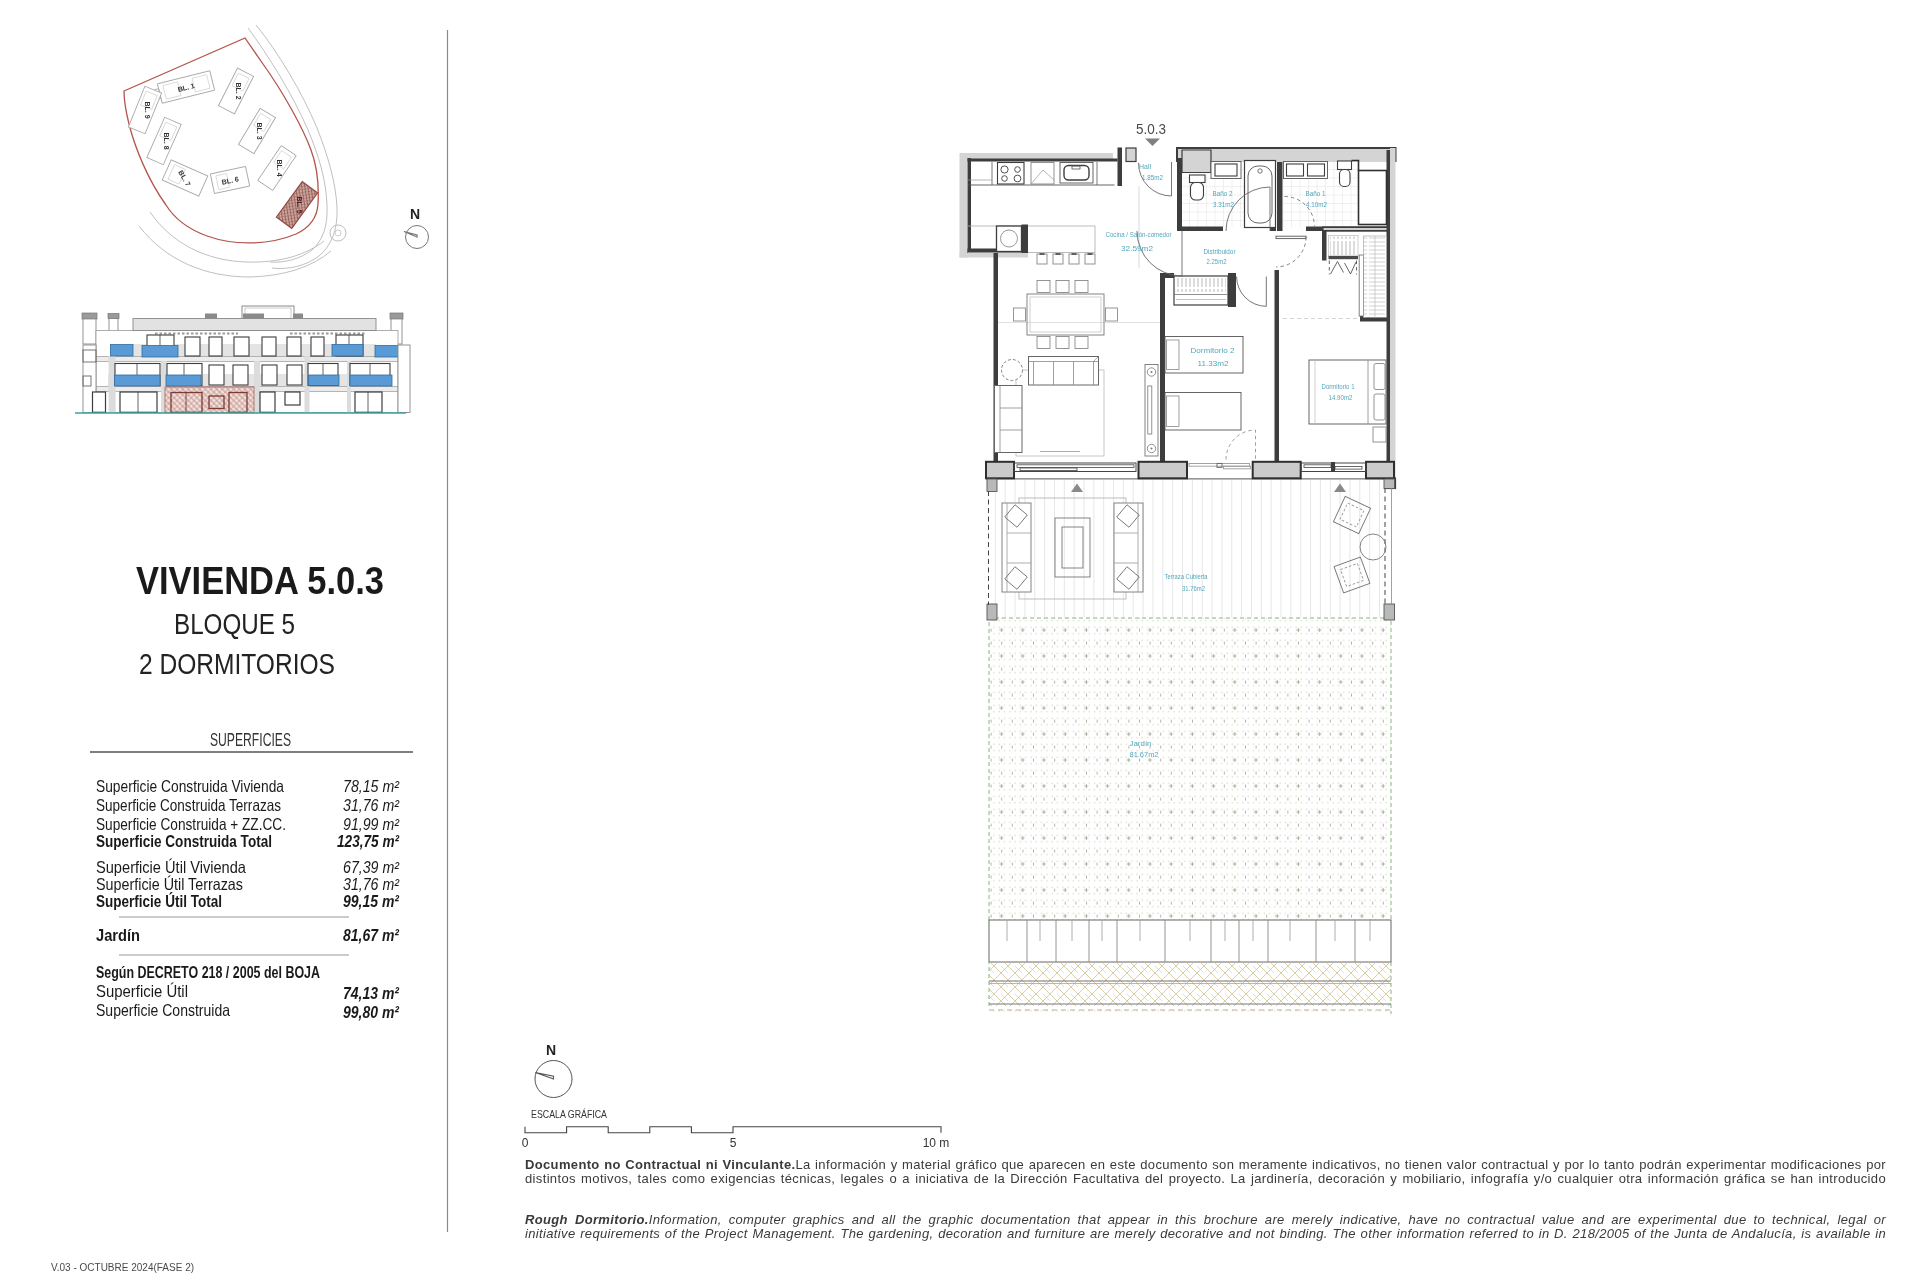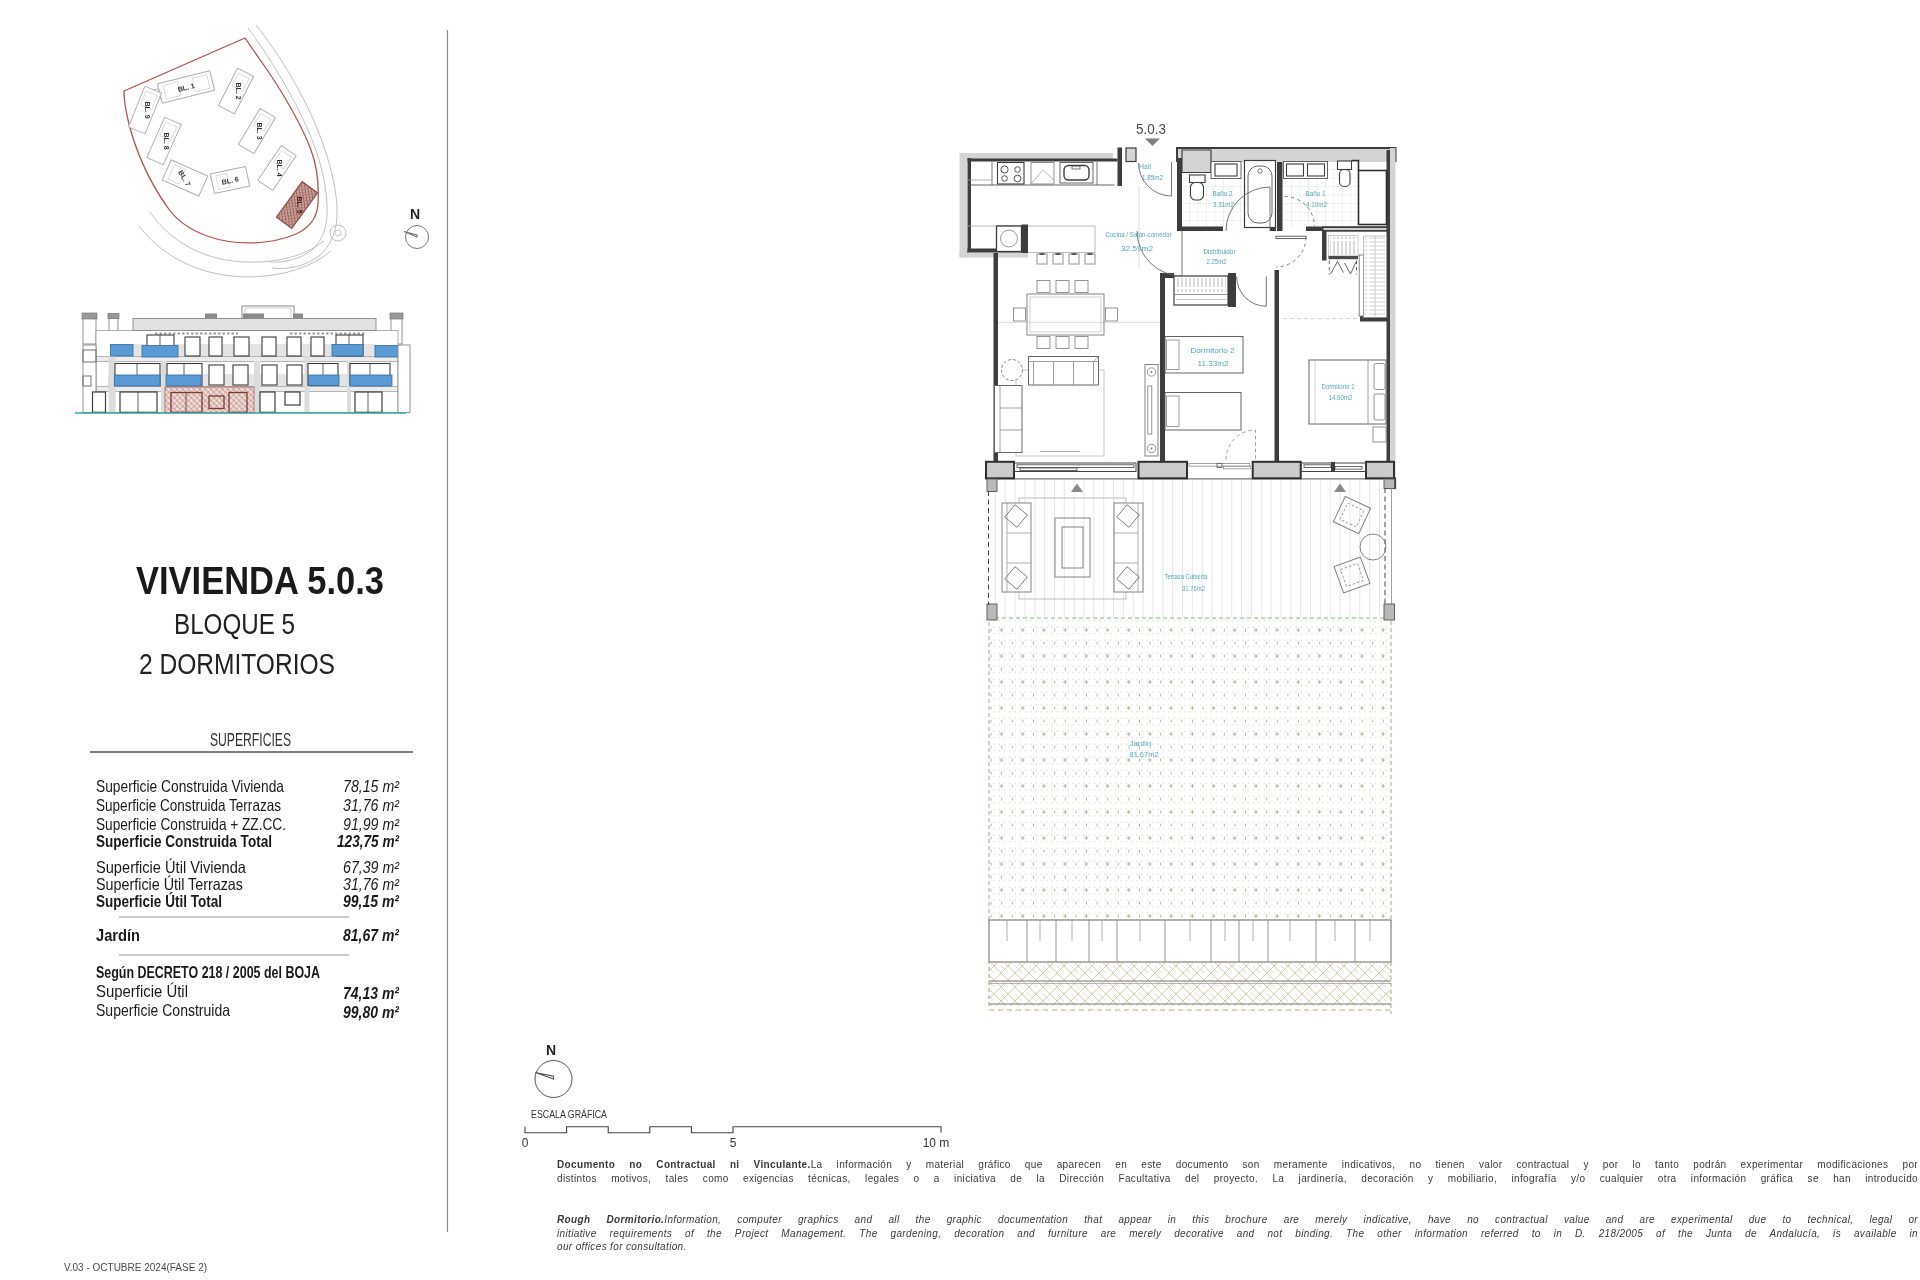--- a/index.html
+++ b/index.html
@@ -1,18 +1,18 @@
 <!DOCTYPE html>
 <html><head>
 <meta charset="utf-8">
 <style>
 html,body{margin:0;padding:0;width:1920px;height:1280px;background:#ffffff;overflow:hidden;}
 body{font-family:"Liberation Sans",sans-serif;position:relative;}
 #page{position:absolute;left:0;top:0;width:1920px;height:1280px;}
-.disc{position:absolute;left:525px;width:1361px;font-size:10px;line-height:13.6px;color:#3a3a3a;text-align:justify;letter-spacing:0.35px;margin-left:32px;}
+.disc{position:absolute;left:525px;width:1361px;font-size:13px;line-height:13.6px;color:#3a3a3a;text-align:justify;letter-spacing:0.35px;}
 </style>
 </head>
 <body>
 <div id="page">
 <svg id="main" width="1920" height="1280" viewBox="0 0 1920 1280">
 <defs>
 <pattern id="redhatch" width="4" height="4" patternUnits="userSpaceOnUse" patternTransform="rotate(45)">
   <rect width="4" height="4" fill="#f0e2de"></rect>
   <line x1="0" y1="0" x2="0" y2="4" stroke="#bb7a72" stroke-width="0.8"></line>
   <line x1="0" y1="2" x2="4" y2="2" stroke="#bb7a72" stroke-width="0.8"></line>
@@ -707,17 +707,16 @@
 
 
 <div class="disc" style="top:1158px;">
 <div style="text-align:justify;text-align-last:justify;"><b>Documento no Contractual ni Vinculante.</b>La información y material gráfico que aparecen en este documento son meramente indicativos, no tienen valor contractual y por lo tanto podrán experimentar modificaciones por</div>
 <div style="text-align:justify;text-align-last:justify;">distintos motivos, tales como exigencias técnicas, legales o a iniciativa de la Dirección Facultativa del proyecto. La jardinería, decoración y mobiliario, infografía y/o cualquier otra información gráfica se han introducido</div>
 </div>
 
 <div class="disc" style="top:1213px;font-style:italic;">
 <div style="text-align:justify;text-align-last:justify;"><b>Rough Dormitorio.</b>Information, computer graphics and all the graphic documentation that appear in this brochure are merely indicative, have no contractual value and are experimental due to technical, legal or</div>
 <div style="text-align:justify;text-align-last:justify;">initiative requirements of the Project Management. The gardening, decoration and furniture are merely decorative and not binding. The other information referred to in D. 218/2005 of the Junta de Andalucía, is available in</div>
-<div>our offices for consultation.</div>
 </div>
 
-<div style="position:absolute;left:64px;top:1262px;font-size:10px;color:#4a4a4a;">V.03 - OCTUBRE 2024(FASE 2)</div>
+<div style="position:absolute;left:51px;top:1262px;font-size:10px;color:#4a4a4a;">V.03 - OCTUBRE 2024(FASE 2)</div>
 </div>
 
 </body></html>

